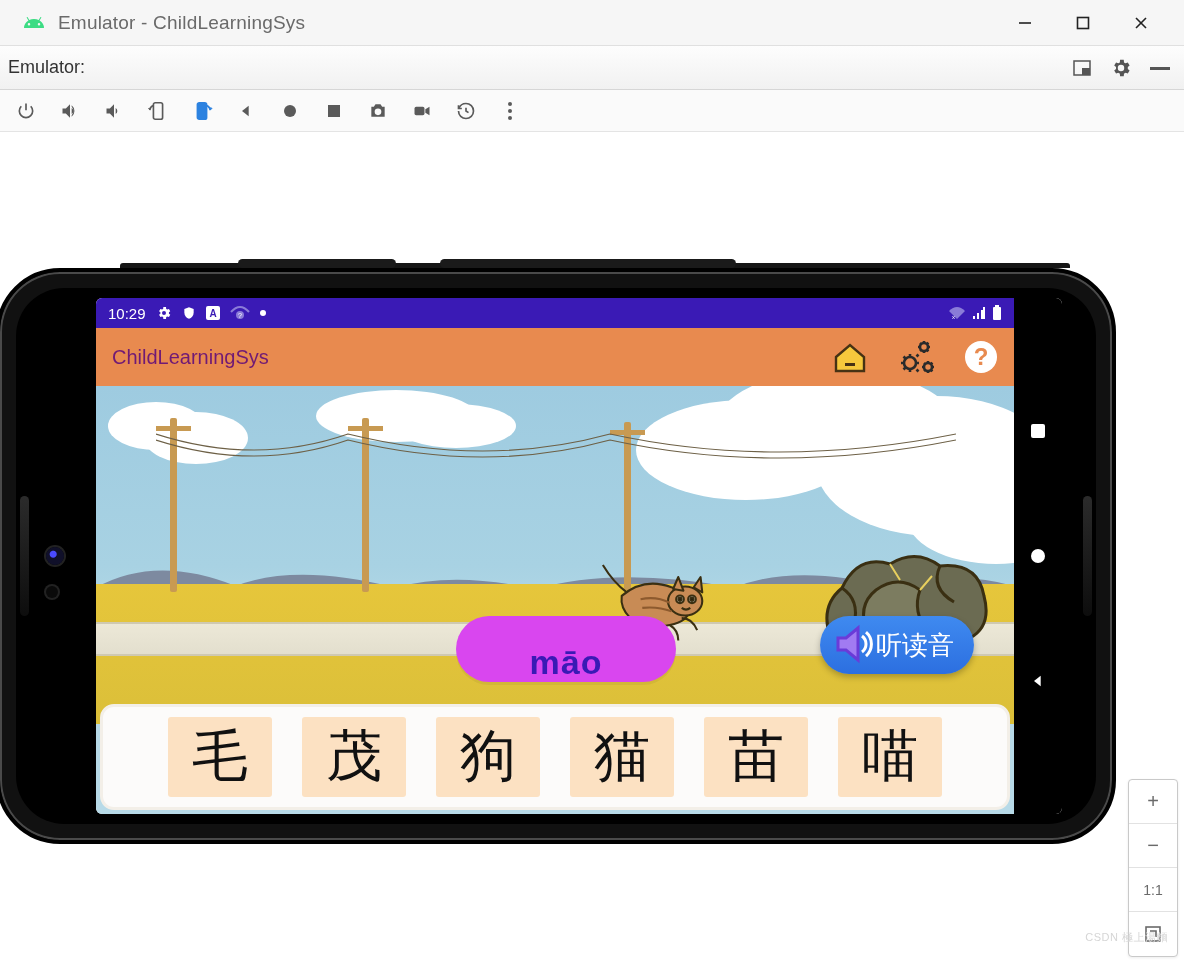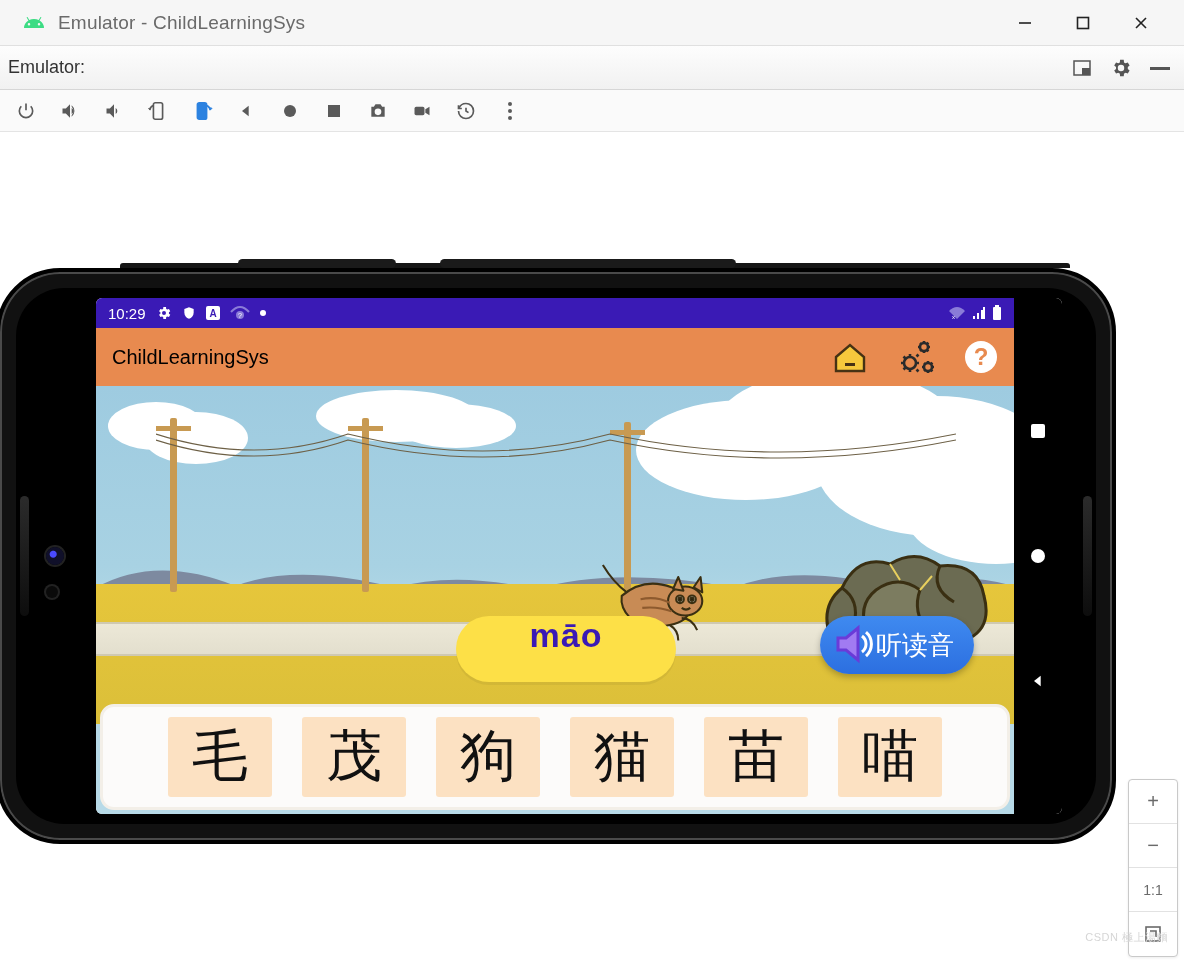--- a/index.html
+++ b/index.html
@@ -48,21 +48,21 @@
   .display { flex:1; display:flex; flex-direction:column; }
   .navcol { width:48px; background:#000; display:flex; flex-direction:column; align-items:center; justify-content:space-around; padding:70px 0; }
   .navcol .navbtn { width:20px; height:20px; color:#fff; display:flex; align-items:center; justify-content:center;}
 
   
   .statusbar { height:30px; background:#3a1ab5; color:#fff; display:flex; align-items:center; padding:0 12px; font-size:15px; font-weight:500;}
   .statusbar .sb-icons { display:flex; gap:10px; align-items:center; margin-left:10px;}
   .statusbar .sb-right { margin-left:auto; display:flex; gap:6px; align-items:center;}
 
   
-  .appbar { height:58px; background:#e88a4f; display:flex; align-items:center; padding:0 16px; color:#000000; }
+  .appbar { height:58px; background:#e88a4f; display:flex; align-items:center; padding:0 16px; color:#701a75; }
   .appbar .app-title { font-size:20px; font-weight:500;}
   .appbar .ab-icons { margin-left:auto; display:flex; gap:28px; align-items:center;}
   .ab-home svg, .ab-gear svg, .ab-help svg { display:block; }
 
   
   .scene { flex:1; position:relative; overflow:hidden; }
   .sky { position:absolute; inset:0; background:linear-gradient(#9ecbe0 0%, #a8d2e3 42%, #b7dae8 60%); }
   .clouds svg { position:absolute; }
   .hills { position:absolute; left:0; right:0; top:160px; height:50px; }
   .field { position:absolute; left:0; right:0; top:198px; bottom:90px; background:linear-gradient(#e6c63b 0%, #dbbf39 100%); }
@@ -70,21 +70,21 @@
   .pole { position:absolute; width:7px; background:#c89a52; top:32px; height:174px; border-radius:2px;}
   .pole.p1{ left:74px;} .pole.p2{ left:266px;} .pole.p3{ left:528px; height:168px; top:36px;}
   .pole .cross { position:absolute; left:-14px; top:8px; width:35px; height:5px; background:#c89a52;}
   .wire { position:absolute; top:40px; left:60px; right:60px; height:60px; pointer-events:none;}
 
   .rock { position:absolute; right:24px; top:160px; width:170px; height:100px; }
 
   .cat { position:absolute; left:500px; top:170px; width:120px; height:90px; }
 
   
-  .bubble { position:absolute; left:360px; top:230px; width:220px; height:66px; background:#fde047; border-radius:36px; display:flex; align-items:flex-start; justify-content:center; font-size:34px; font-weight:700; color:#3a1ab5; letter-spacing:1px; box-shadow: 0 3px 0 rgba(0,0,0,.05); }
+  .bubble { position:absolute; left:360px; top:230px; width:220px; height:66px; background:#d946ef; border-radius:36px; display:flex; align-items:flex-end; justify-content:center; font-size:34px; font-weight:700; color:#3a1ab5; letter-spacing:1px; box-shadow: 0 3px 0 rgba(0,0,0,.05); }
 
   
   .listen { position:absolute; right:40px; top:230px; height:58px; padding:0 20px 0 56px; background:linear-gradient(#3f8af0,#2c6fe0); border-radius:30px; color:#fff; font-size:26px; font-weight:500; display:flex; align-items:center; box-shadow:0 3px 6px rgba(0,0,0,.25);}
   .listen .spk { position:absolute; left:8px; top:4px; width:48px; height:48px; }
 
   
   .choices-bar { position:absolute; left:4px; right:4px; bottom:4px; height:106px; background:#fcfbfa; border-radius:14px; border:3px solid #f3efe8; display:flex; align-items:center; justify-content:center; gap:30px; padding:0 20px;}
   .choice { width:104px; height:80px; background:#fce1c2; display:flex; align-items:center; justify-content:center; font-size:56px; font-family:"Microsoft YaHei","SimSun",sans-serif; color:#111; border-radius:3px;}
 
   

